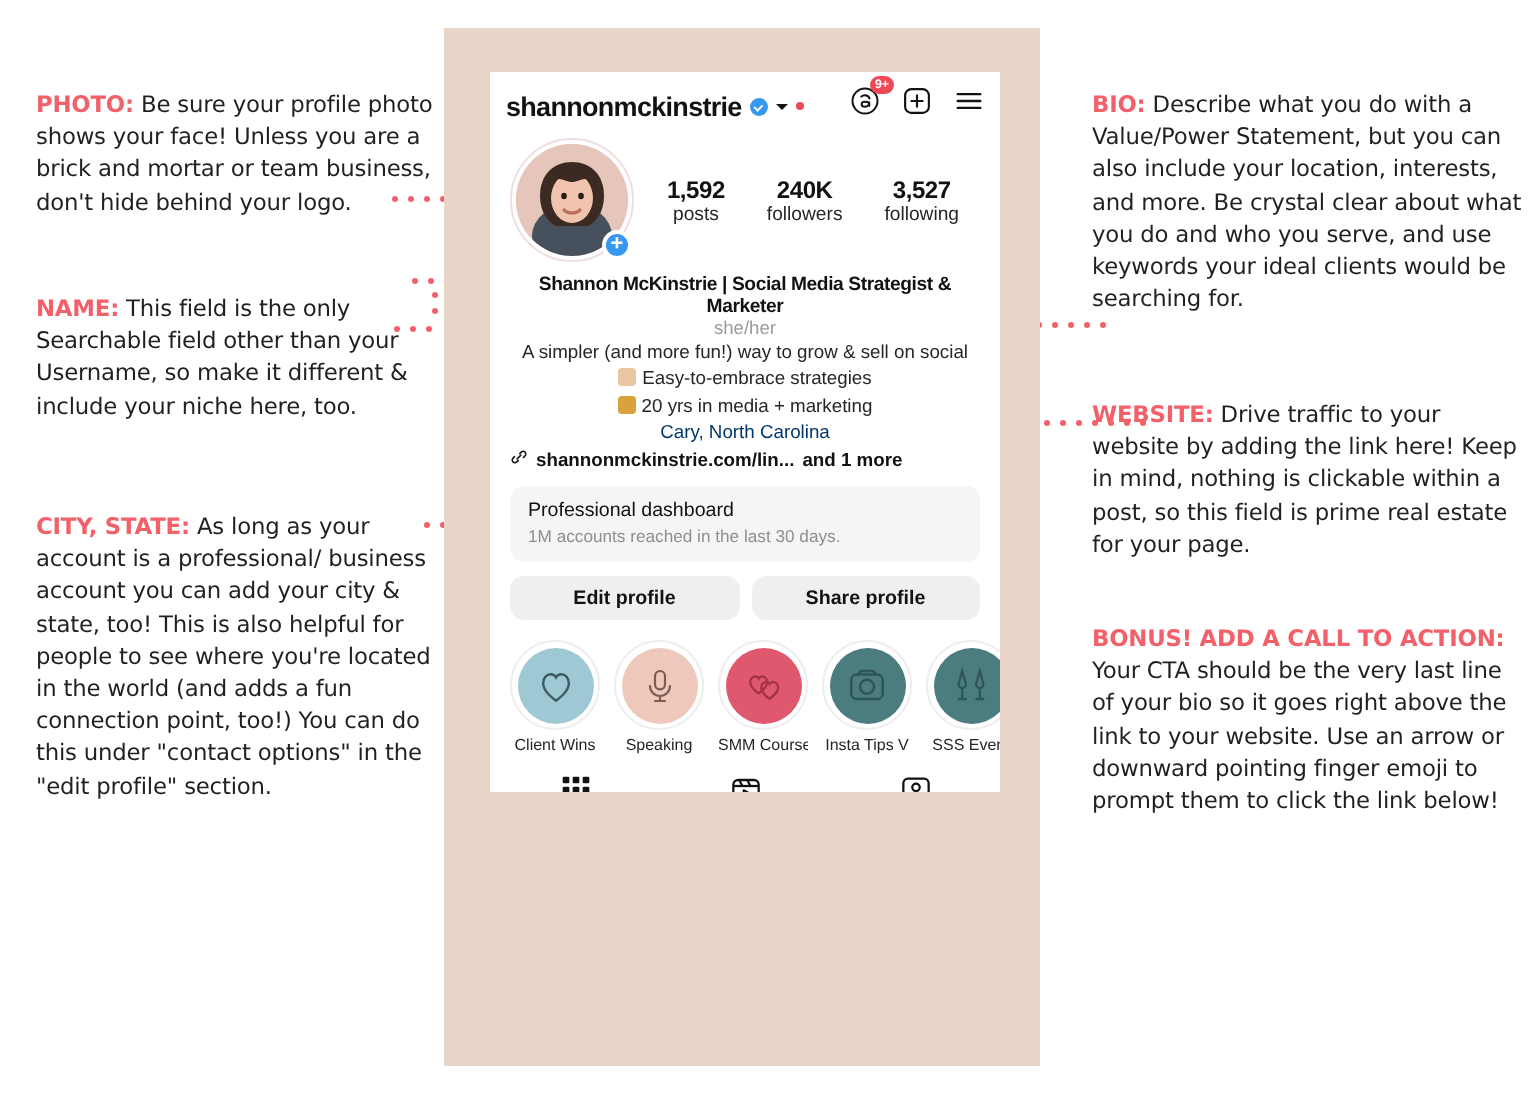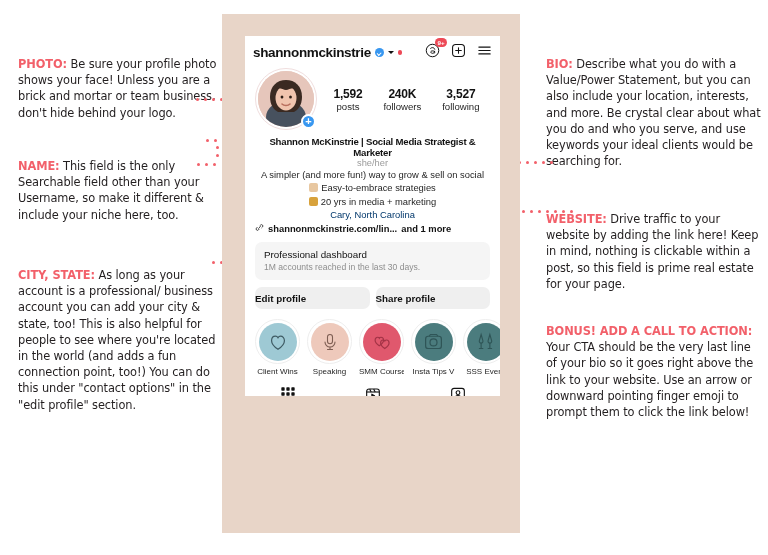--- a/index.html
+++ b/index.html
@@ -13,21 +13,20 @@
 
   
   .annot {
     position: absolute;
     font-family: "DejaVu Sans", sans-serif;
     font-size: 11.4px;
     line-height: 16.2px;
     color: #231f20;
     letter-spacing: -0.1px;
     font-weight: 500;
-    margin-top: 12px;
   }
   .annot .lead { color: #f2606a; font-weight: 700; }
   .annot.left  { left: 18px;  width: 205px; text-align: left; }
   .annot.right { left: 546px; width: 215px; text-align: left; }
   .annot .allcap { color: #f2606a; font-weight: 700; display:block; }
 
   
   .dots { position: absolute; display: flex; align-items: center; }
   .dots.h { flex-direction: row; }
   .dots.v { flex-direction: column; }
@@ -133,21 +132,21 @@
     margin: 8px 10px 0 10px; background: #f5f5f5;
     border-radius: 7px; padding: 7px 9px 8px 9px;
   }
   .dash .t { font-size: 9.8px; font-weight: 400; color: #121212; }
   .dash .s { font-size: 8.6px; color: #8e8e8e; margin-top: 2px; }
 
   
   .btnrow { display: flex; gap: 6px; margin: 7px 10px 0 10px; }
   .pbtn {
     flex: 1 1 0; background: #efefef; border-radius: 7px;
-    text-align: left; padding: 5.5px 0;
+    text-align: center; padding: 5.5px 0;
     font-size: 9.8px; font-weight: 700; color: #121212;
   }
 
   
   .hl-row { display: flex; gap: 7px; padding: 10px 10px 0 10px; overflow: hidden; }
   .hl { width: 45px; flex: 0 0 auto; text-align: center; }
   .hl-circ {
     width: 45px; height: 45px; border-radius: 50%;
     border: 1.4px solid #eeeeee; padding: 2.5px; background: #fff;
   }

